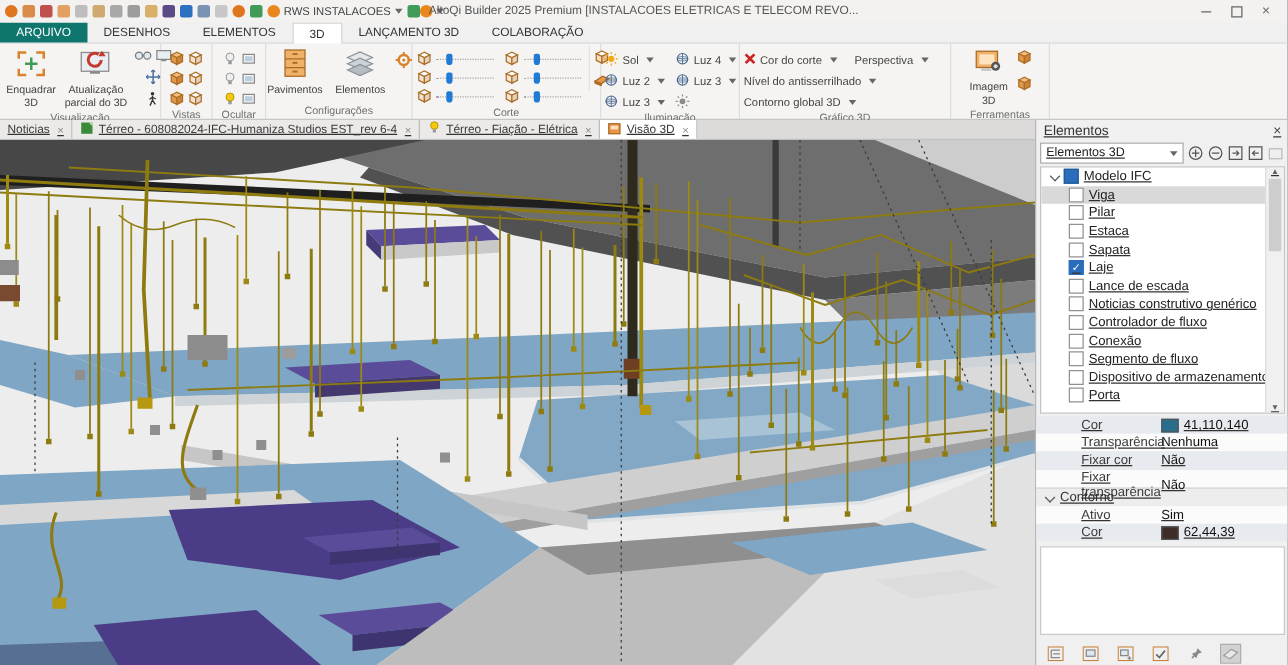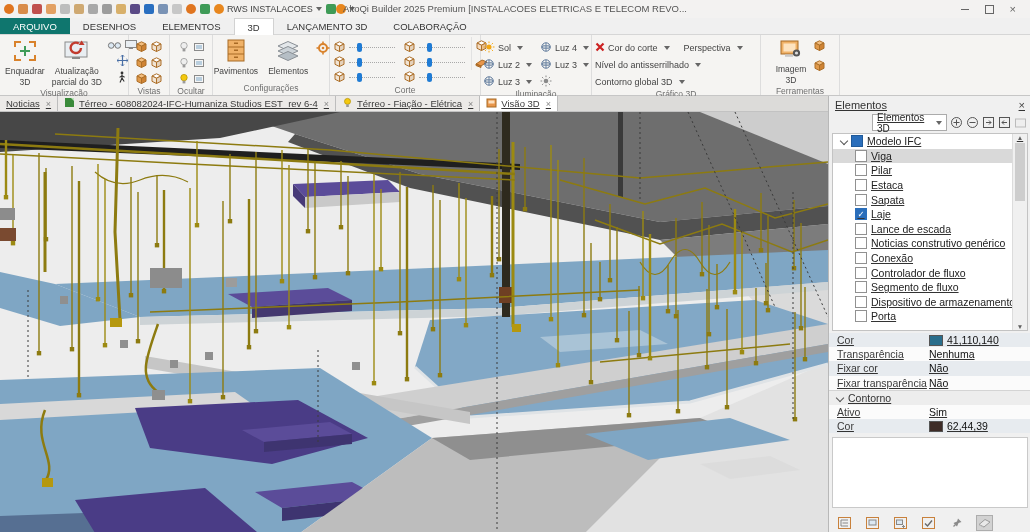--- a/index.html
+++ b/index.html
@@ -49,41 +49,41 @@
   .doctabs{height:16px;background:#dcdbd9;border-bottom:1px solid #c2c2c2;display:flex;align-items:stretch;}
   .dtab{display:flex;align-items:center;gap:4px;padding:0 6px;font-size:9.5px;color:#3a3a3a;background:#eceae8;border-right:1px solid #bdbdbd;white-space:nowrap;}
   .dtab.active{background:#ffffff;}
   .dtab .x{color:#888;font-size:9px;margin-left:2px;}
   .viewport{flex:1;position:relative;background:#ededed;}
   .viewport svg{display:block;}
   
   .panel{width:202px;background:#f0f0f0;border-left:1px solid #b8b8b8;display:flex;flex-direction:column;font-size:11px;}
   .phead{height:17px;display:flex;align-items:center;padding:0 6px;color:#333;}
   .phead .x{margin-left:auto;color:#444;font-size:11px;}
-  .pfilter{height:19px;display:flex;align-items:center;padding:0 3px;gap:2px;margin-left:40px;}
+  .pfilter{height:19px;display:flex;align-items:center;padding:0 3px;gap:2px;}
   .pselect{flex:1;height:15px;background:#fff;border:1px solid #ababab;display:flex;align-items:center;padding:0 4px;font-size:10px;color:#222;}
   .pselect .caret{margin-left:auto;}
   .pbtns{display:flex;gap:1px;align-items:center;}
   .ptree{margin:1px 3px 0 3px;height:196px;background:#fff;border:1px solid #c3c3c3;display:flex;overflow:hidden;}
   .tlist{flex:1;overflow:hidden;}
   .trow{height:14.6px;display:flex;align-items:center;gap:4px;padding-left:4px;white-space:nowrap;color:#222;font-size:10.5px;}
   .trow.sel{background:#d9d9d9;}
   .trow .ind{width:14px;flex:none;}
   .cb{width:10px;height:10px;border:1px solid #919191;background:#fff;flex:none;display:flex;align-items:center;justify-content:center;font-size:8.5px;color:#fff;line-height:10px;}
   .cb.on{background:#2a6ebb;border-color:#2a6ebb;}
   .cb.part{background:#2a6ebb;border-color:#205a99;}
   .chev{width:5px;height:5px;border-left:1.3px solid #555;border-bottom:1.3px solid #555;transform:rotate(-45deg);flex:none;margin-left:4px;}
   .vscroll{width:14px;background:#f0f0f0;border-left:1px solid #dcdcdc;display:flex;flex-direction:column;align-items:center;font-size:6.5px;color:#606060;}
   .vthumb{width:10px;height:58px;background:#cdcdcd;margin-top:2px;}
   .vscroll .dn{margin-top:auto;}
   .props{margin-top:2px;}
   .psec{height:14px;display:flex;align-items:center;gap:5px;background:#ededed;border-top:1px solid #d4d4d4;padding-left:4px;color:#333;font-size:10.5px;}
   .prow{height:14.2px;display:grid;grid-template-columns:100px 1fr;align-items:center;background:#fbfbfb;font-size:10.5px;}
   .prow.shade{background:#e7ebef;}
-  .prow .pl{padding-left:8px;color:#3a3a3a;}
+  .prow .pl{padding-left:36px;color:#3a3a3a;}
   .prow .pv{display:flex;align-items:center;gap:4px;color:#111;}
   .swatch{width:12px;height:9px;border:1px solid #555;flex:none;}
   .pempty{flex:1;margin:4px 3px;background:#fff;border:1px solid #c9c9c9;}
   .pfoot{height:21px;display:flex;align-items:center;gap:13px;padding:0 8px;}
   .fic{width:15px;height:14px;display:flex;align-items:center;justify-content:center;}
   .fic.pressed{background:#d2d2d2;outline:1px solid #adadad;}
 </style>
 </head>
 <body>
 
@@ -875,26 +875,26 @@
               <span>Lance de escada</span>
             </div>
             <div class="trow">
               <span class="ind"></span>
               <span class="cb"></span>
               <span>Noticias construtivo genérico</span>
             </div>
             <div class="trow">
               <span class="ind"></span>
               <span class="cb"></span>
+              <span>Controlador de fluxo</span>
+            </div>
+            <div class="trow">
+              <span class="ind"></span>
+              <span class="cb"></span>
               <span>Conexão</span>
-            </div>
-            <div class="trow">
-              <span class="ind"></span>
-              <span class="cb"></span>
-              <span>Controlador de fluxo</span>
             </div>
             <div class="trow">
               <span class="ind"></span>
               <span class="cb"></span>
               <span>Segmento de fluxo</span>
             </div>
             <div class="trow">
               <span class="ind"></span>
               <span class="cb"></span>
               <span>Dispositivo de armazenamento de fluído</span>

